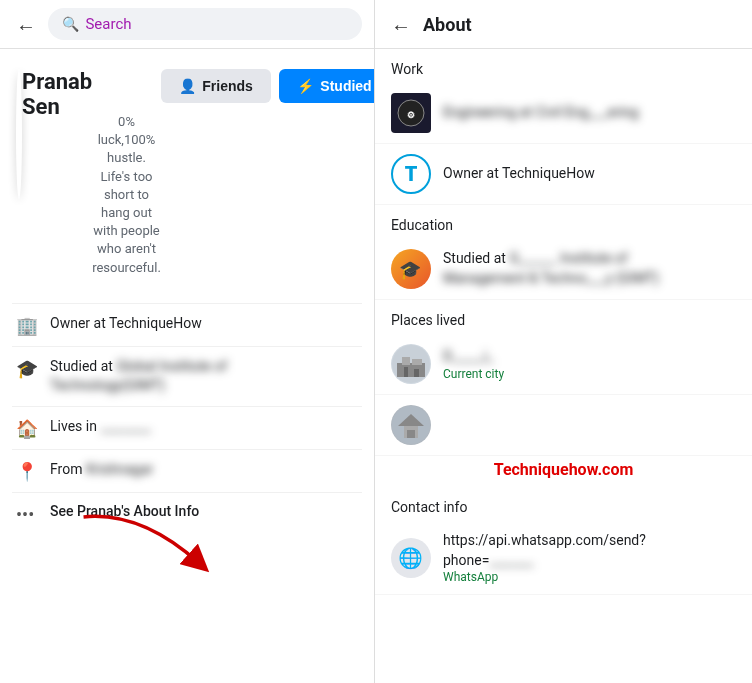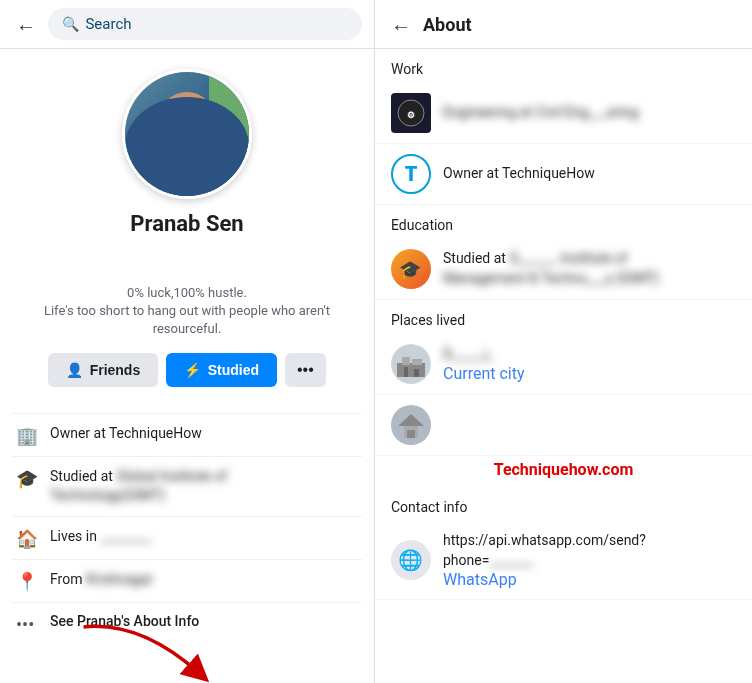--- a/index.html
+++ b/index.html
@@ -46,28 +46,28 @@
       align-items: center;
       gap: 6px;
     }
 
     .search-icon-left {
       color: #888;
       font-size: 14px;
     }
 
     .search-text {
-      color: #0c4a6e;
+      color: #a21caf;
       font-size: 15px;
     }
 
     .profile-section {
       display: flex;
-      flex-direction: column;
-      align-items: center;
+      flex-direction: row;
+      align-items: flex-start;
       padding: 20px 16px 12px;
     }
 
     .avatar-container {
       width: 130px;
       height: 130px;
       border-radius: 50%;
       overflow: hidden;
       background: #c8d6e5;
       margin-bottom: 12px;
@@ -271,22 +271,22 @@
       flex: 1;
     }
 
     .row-main {
       font-size: 14px;
       color: #1c1e21;
       line-height: 1.4;
     }
 
     .row-sub {
-      font-size: 16px;
-      color: #3b82f6;
+      font-size: 12px;
+      color: #15803d;
     }
 
     .techniquehow-brand {
       font-size: 16px;
       font-weight: 700;
       color: #e00000;
       text-align: center;
       padding: 4px 16px 8px;
     }
 

